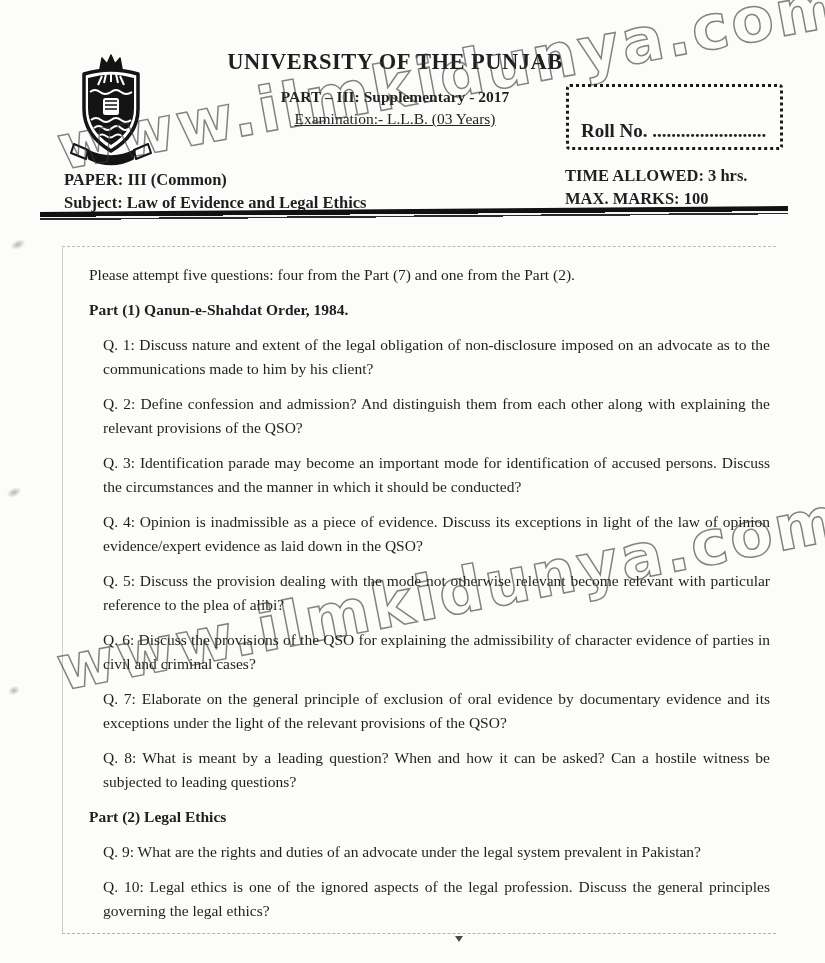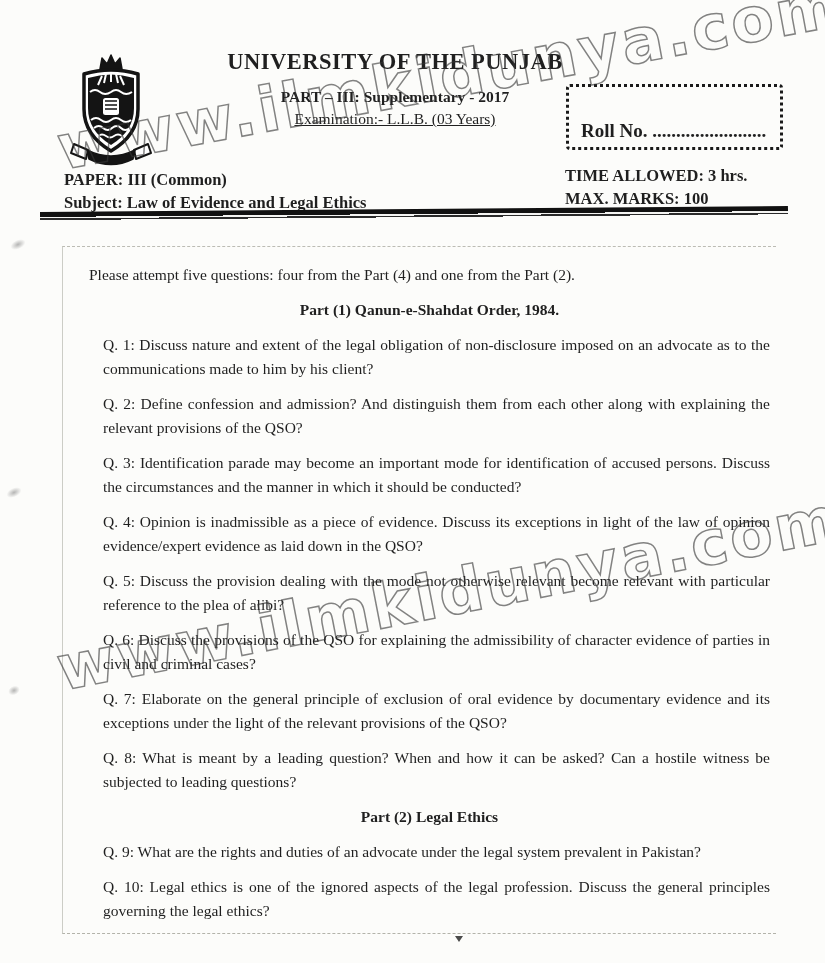--- a/index.html
+++ b/index.html
@@ -52,21 +52,21 @@
     position:absolute;left:62px;top:246px;width:714px;height:688px;
     border-left:1px solid #cccdc6;
     border-top:1px dashed #bcbcb4;
     border-bottom:1px dashed #b3b3aa;
     padding:16px 6px 0 26px;
     box-sizing:border-box;
     font-size:15.5px;line-height:24px;
   }
   .content p{margin:0 0 11px 0;}
   .content .q{text-align:justify;margin-left:14px;}
-  .sec-title{font-size:15.5px;font-weight:bold;margin:11px 0 11px 0;line-height:24px;text-align:center;}
+  .sec-title{font-size:15.5px;font-weight:bold;margin:11px 0 11px 0;line-height:24px;}
   .instr{margin-bottom:11px;}
   
   .smudge{position:absolute;width:16px;height:9px;
     background:radial-gradient(ellipse,rgba(110,110,110,.5),transparent 70%);
     transform:rotate(-25deg);}
   .sm-1{left:10px;top:240px;}
   .sm-2{left:6px;top:488px;}
   .sm-3{left:8px;top:686px;width:12px;}
   .scan-mark{position:absolute;left:455px;top:936px;width:0;height:0;
     border-left:4px solid transparent;border-right:4px solid transparent;border-top:6px solid #4b4b4b;}
@@ -123,21 +123,21 @@
   </div>
 
   <div class="marks-block">
     <div>TIME ALLOWED: 3 hrs.</div>
     <div>MAX. MARKS: 100</div>
   </div>
 
   <div class="header-rule"></div>
 
   <main class="content">
-    <p class="instr">Please attempt five questions: four from the Part (4) and one from the Part (2).</p>
+    <p class="instr">Please attempt five questions: four from the Part (7) and one from the Part (2).</p>
 
     <h2 class="sec-title">Part (1) Qanun-e-Shahdat Order, 1984.</h2>
     <p class="q">Q. 1: Discuss nature and extent of the legal obligation of non-disclosure imposed on an advocate as to the communications made to him by his client?</p>
     <p class="q">Q. 2: Define confession and admission? And distinguish them from each other along with explaining the relevant provisions of the QSO?</p>
     <p class="q">Q. 3: Identification parade may become an important mode for identification of accused persons. Discuss the circumstances and the manner in which it should be conducted?</p>
     <p class="q">Q. 4: Opinion is inadmissible as a piece of evidence. Discuss its exceptions in light of the law of opinion evidence/expert evidence as laid down in the QSO?</p>
     <p class="q">Q. 5: Discuss the provision dealing with the mode not otherwise relevant become relevant with particular reference to the plea of alibi?</p>
     <p class="q">Q. 6: Discuss the provisions of the QSO for explaining the admissibility of character evidence of parties in civil and criminal cases?</p>
     <p class="q">Q. 7: Elaborate on the general principle of exclusion of oral evidence by documentary evidence and its exceptions under the light of the relevant provisions of the QSO?</p>
     <p class="q">Q. 8: What is meant by a leading question? When and how it can be asked? Can a hostile witness be subjected to leading questions?</p>

